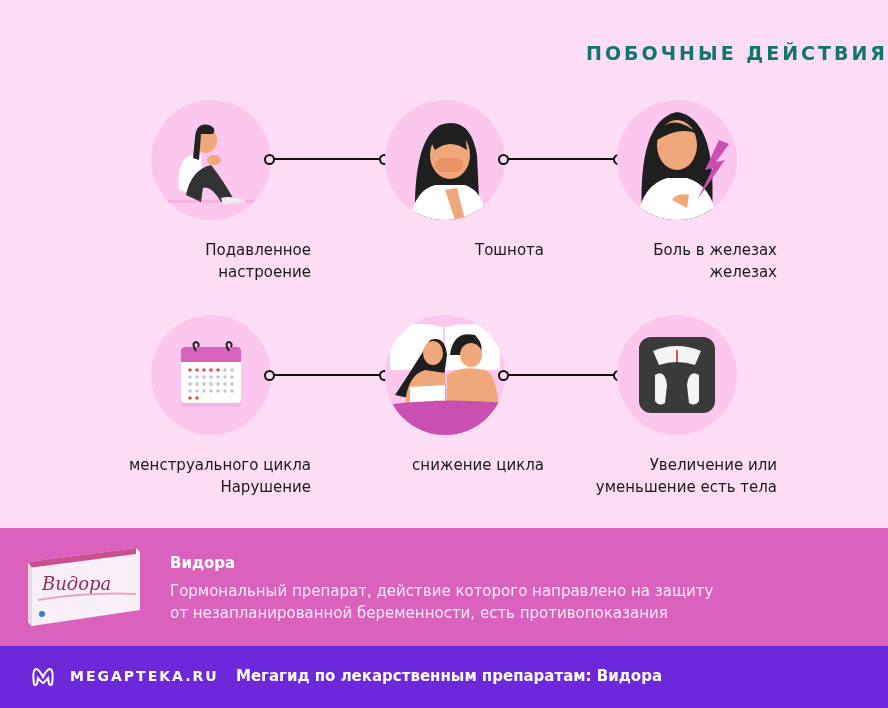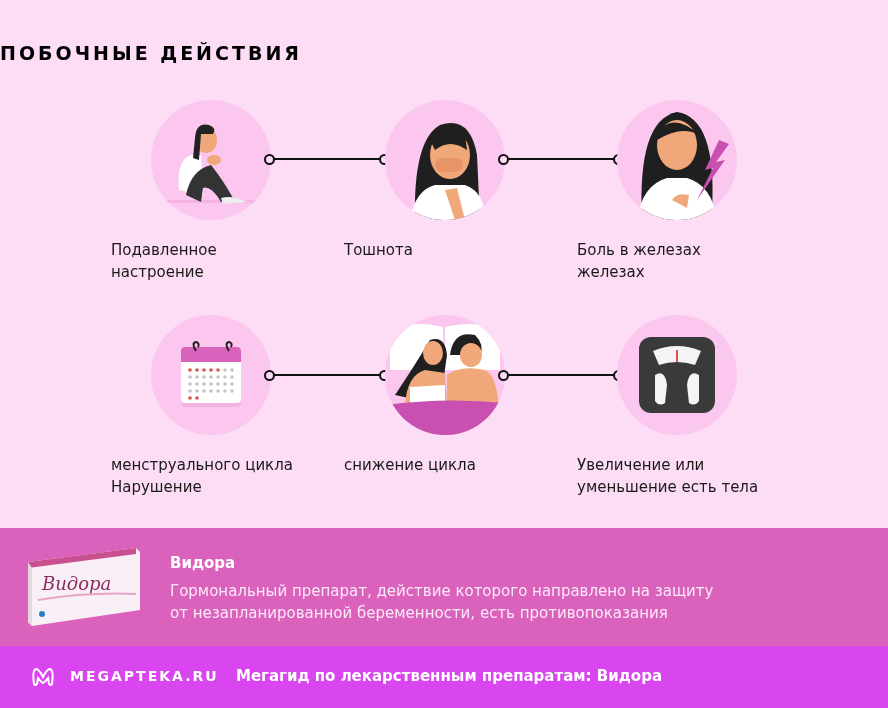--- a/index.html
+++ b/index.html
@@ -1,28 +1,28 @@
 <!DOCTYPE html>
 <html><head>
 <meta charset="utf-8">
 <style>
   * { box-sizing: border-box; margin: 0; padding: 0; }
   html, body { width: 888px; height: 708px; overflow: hidden; }
   body { background: #fddcf5; font-family: "DejaVu Sans", sans-serif; position: relative; }
   .title {
-    position: absolute; left: 0; top: 42px; width: 888px; text-align: left;
-    font-weight: bold; font-size: 19px; letter-spacing: 3px; color: #000000;
+    position: absolute; left: 0; top: 42px; width: 888px; text-align: right;
+    font-weight: bold; font-size: 19px; letter-spacing: 3px; color: #0f766e;
   }
   .circle {
     position: absolute; width: 120px; height: 120px; border-radius: 50%;
     background: #fbc7ee; overflow: hidden;
   }
   .circle svg { width: 120px; height: 120px; display: block; }
   .label {
-    position: absolute; width: 200px; text-align: left; font-size: 15px;
+    position: absolute; width: 200px; text-align: right; font-size: 15px;
     line-height: 22px; color: #1a1a1a;
   }
   .connector { position: absolute; height: 10px; }
   .connector .line { position: absolute; left: 5px; right: 5px; top: 4px; height: 2px; background: #111; }
   .connector .dot {
     position: absolute; top: 0; width: 11px; height: 11px; border-radius: 50%;
     border: 2px solid #111; background: #fddcf5;
   }
   .connector .dot.l { left: -1px; } .connector .dot.r { right: -1px; }
   .panel {
@@ -30,21 +30,21 @@
   }
   .product-box { position: absolute; left: 28px; top: 20px; width: 112px; height: 78px; }
   .product-name {
     position: absolute; left: 170px; top: 26px; color: #fff; font-weight: bold; font-size: 15px;
   }
   .product-desc {
     position: absolute; left: 170px; top: 52px; width: 620px; color: #fde9f8;
     font-size: 15px; line-height: 22px;
   }
   .footer {
-    position: absolute; left: 0; top: 646px; width: 888px; height: 62px; background: #d946ef;
+    position: absolute; left: 0; top: 646px; width: 888px; height: 62px; background: #6d28d9;
   }
   .logo-icon { position: absolute; left: 30px; top: 20px; width: 26px; height: 22px; }
   .logo-text {
     position: absolute; left: 70px; top: 22px; color: #fff; font-weight: bold;
     font-size: 14px; letter-spacing: 2px;
   }
   .footer-text {
     position: absolute; left: 236px; top: 21px; color: #fff; font-weight: bold; font-size: 15px;
   }
 </style>

